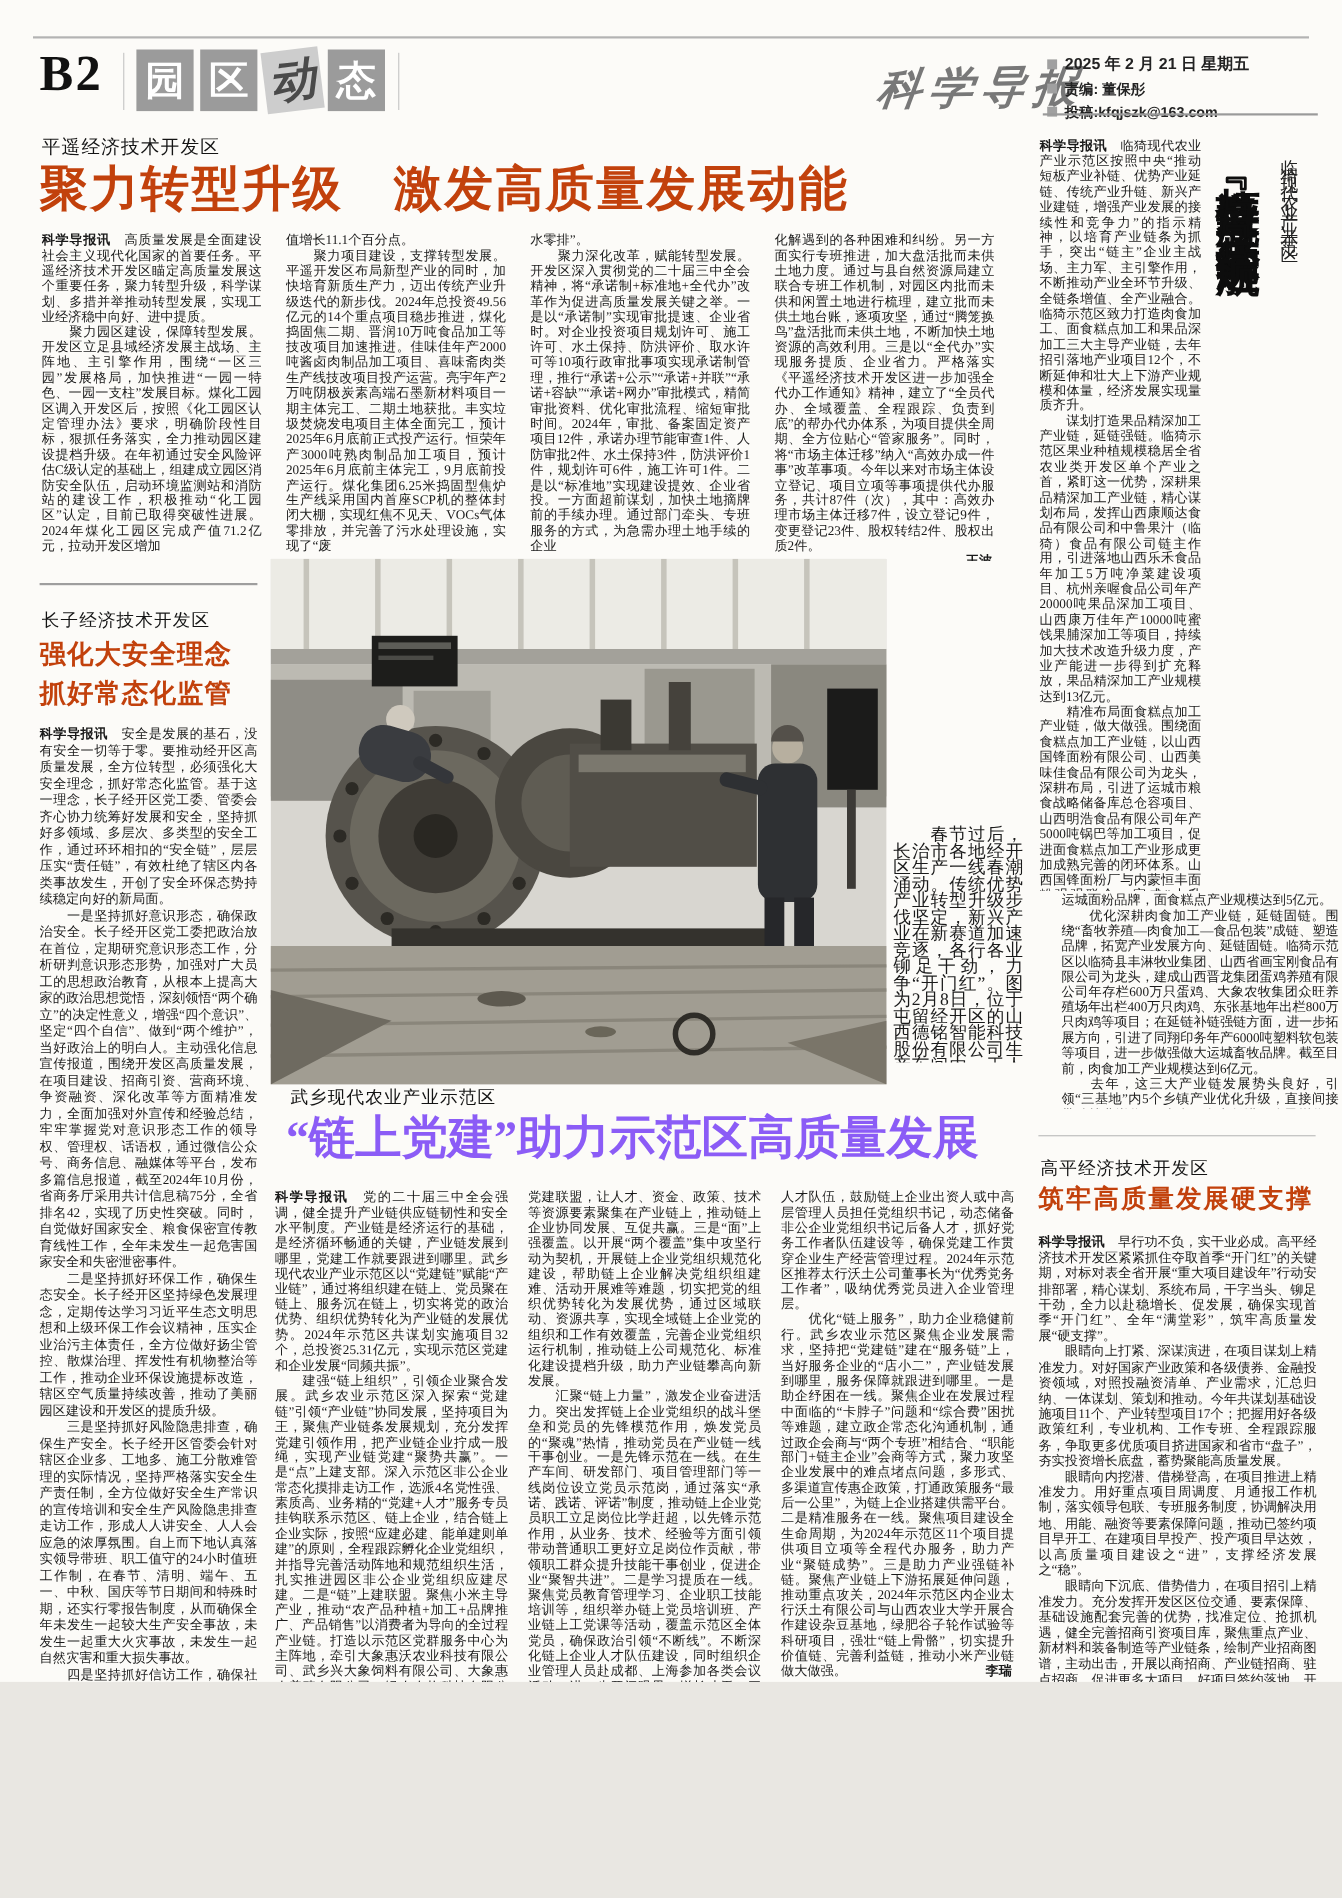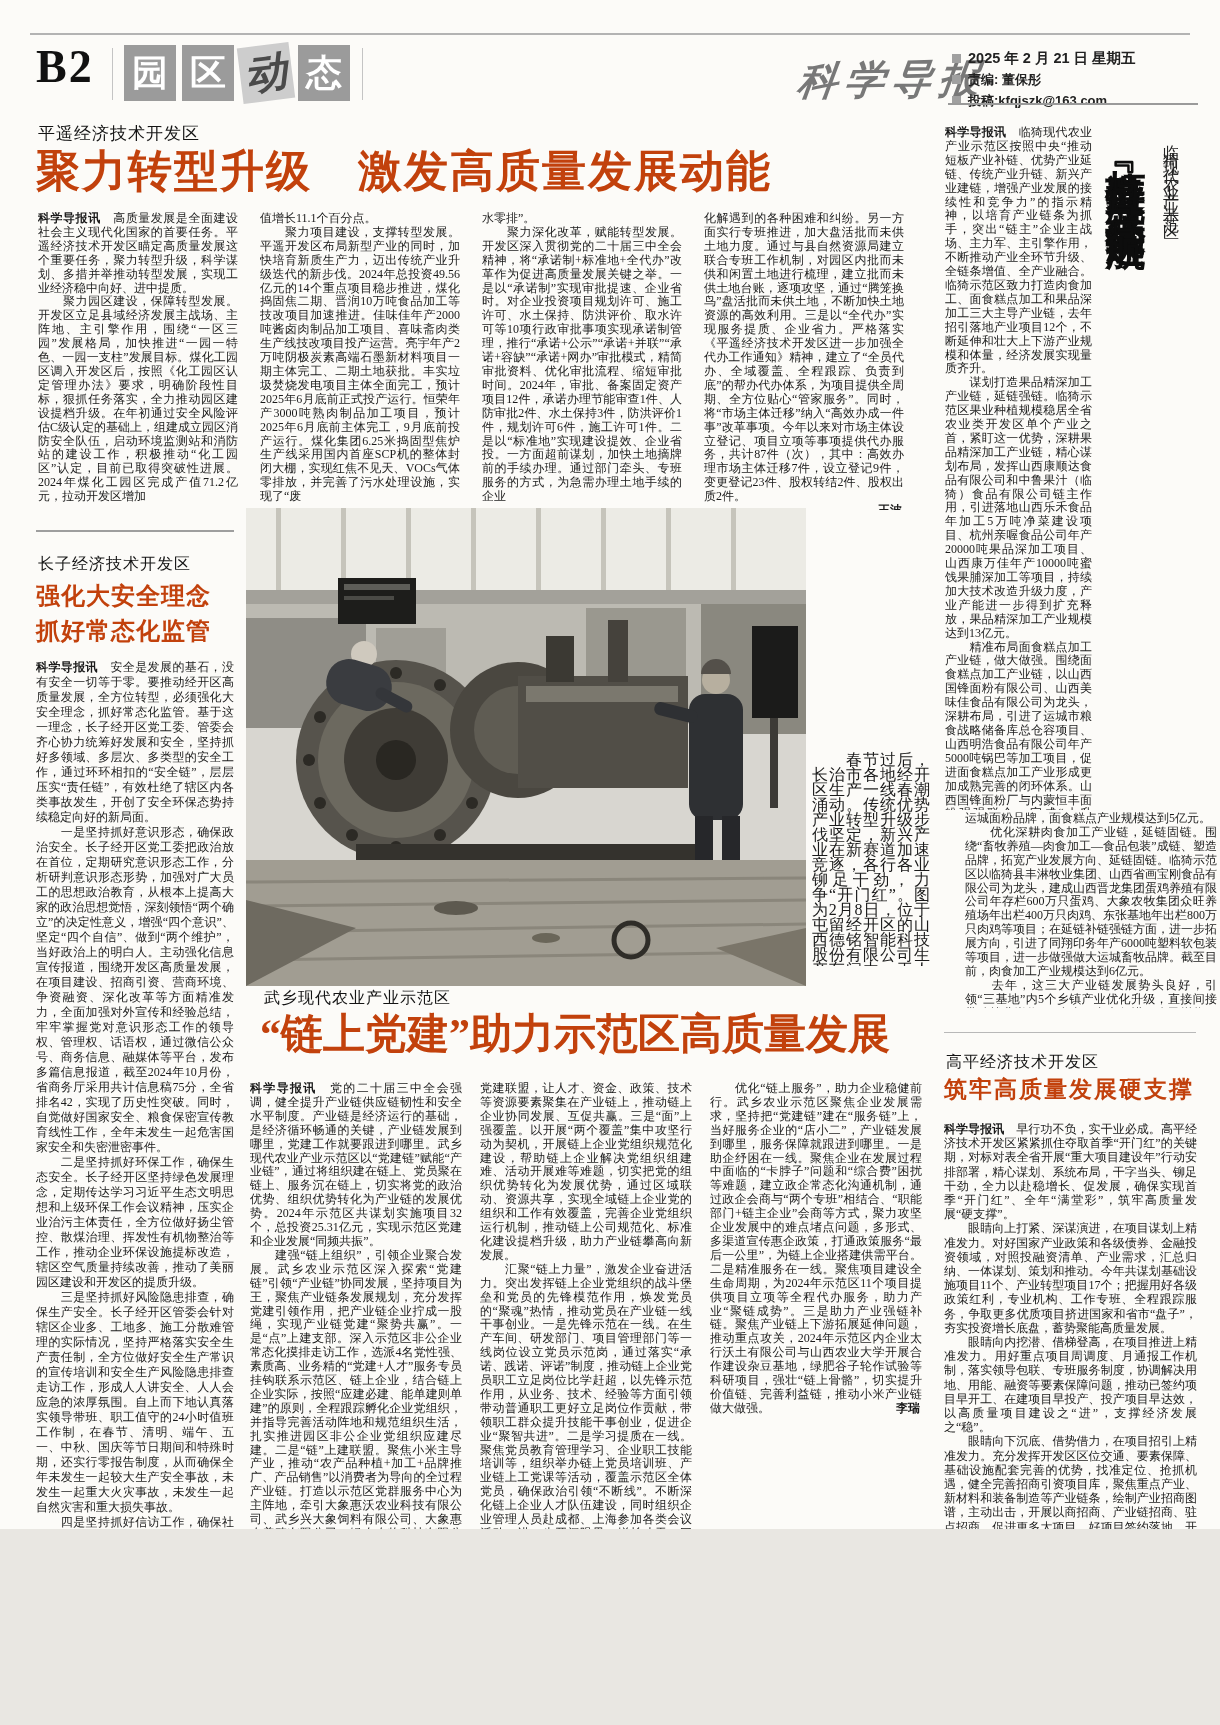--- a/index.html
+++ b/index.html
@@ -16,21 +16,21 @@
   .secbox.script{background:#cdcdcd;color:#4a4a4a;font-family:"DejaVu Serif",serif;
           font-style:italic;font-size:42px;transform:rotate(-7deg);}
   .masthead{font-size:40px;font-weight:bold;font-style:italic;color:#787878;
             letter-spacing:7px;transform:skewX(-8deg) rotate(-1deg);}
   .hinfo{font-family:"Liberation Sans","DejaVu Sans",sans-serif;font-size:13px;font-weight:bold;
          color:#222;line-height:21px;white-space:nowrap;}
   .sq{display:inline-block;width:9px;height:9px;background:#a0a0a0;margin-right:7px;}
   
   .kicker{font-family:"Liberation Sans","DejaVu Sans",sans-serif;font-size:17px;color:#141414;letter-spacing:1px;}
   .hl-hei{font-family:"Liberation Sans","DejaVu Sans",sans-serif;font-weight:900;color:#c2410c;}
-  .hl-song{font-family:"Liberation Serif","DejaVu Serif",serif;font-weight:900;color:#c2410c;}
+  .hl-song{font-family:"Liberation Serif","DejaVu Serif",serif;font-weight:900;color:#8b5cf6;}
   
   .art{overflow:hidden;text-align:justify;}
   .art p{margin:0;padding:0;}
   .lead{font-family:"Liberation Sans","DejaVu Sans",sans-serif;font-weight:bold;}
   .byline{text-align:right;font-weight:bold;padding-right:2px;}
   .b12{font-size:12px;line-height:13.9px;}
   .b12b{font-size:12px;line-height:15px;}
   .b12c{font-size:12px;line-height:14.2px;}
   .caption{font-size:16px;line-height:15px;text-align:justify;overflow:hidden;}
   .credit{text-align:right;font-weight:bold;margin-top:4px;}
@@ -233,20 +233,21 @@
       </div>
   </div>
   <div class="abs art b12" style="left:480px;top:1082px;width:212px;height:618px;">
     <div>
         <p>党建联盟，让人才、资金、政策、技术等资源要素聚集在产业链上，推动链上企业协同发展、互促共赢。三是“面”上强覆盖。以开展“两个覆盖”集中攻坚行动为契机，开展链上企业党组织规范化建设，帮助链上企业解决党组织组建难、活动开展难等难题，切实把党的组织优势转化为发展优势，通过区域联动、资源共享，实现全域链上企业党的组织和工作有效覆盖，完善企业党组织运行机制，推动链上公司规范化、标准化建设提档升级，助力产业链攀高向新发展。</p>
         <p>　　汇聚“链上力量”，激发企业奋进活力。突出发挥链上企业党组织的战斗堡垒和党员的先锋模范作用，焕发党员的“聚魂”热情，推动党员在产业链一线干事创业。一是先锋示范在一线。在生产车间、研发部门、项目管理部门等一线岗位设立党员示范岗，通过落实“承诺、践诺、评诺”制度，推动链上企业党员职工立足岗位比学赶超，以先锋示范作用，从业务、技术、经验等方面引领带动普通职工更好立足岗位作贡献，带领职工群众提升技能干事创业，促进企业“聚智共进”。二是学习提质在一线。聚焦党员教育管理学习、企业职工技能培训等，组织举办链上党员培训班、产业链上工党课等活动，覆盖示范区全体党员，确保政治引领“不断线”。不断深化链上企业人才队伍建设，同时组织企业管理人员赴成都、上海参加各类会议活动，进一步开阔眼界，增长才干。三是队伍壮大在一线。注重“双向培养”，将企业优秀骨干、管理人员培养发展成党员，把企业党员培养为业务骨干和关键岗位干部，不断壮大链上企业党建</p>
       </div>
   </div>
   <div class="abs art b12" style="left:710px;top:1082px;width:212px;height:618px;">
     <div>
+        <p>人才队伍，鼓励链上企业出资人或中高层管理人员担任党组织书记，动态储备非公企业党组织书记后备人才，抓好党务工作者队伍建设等，确保党建工作贯穿企业生产经营管理过程。2024年示范区推荐太行沃土公司董事长为“优秀党务工作者”，吸纳优秀党员进入企业管理层。</p>
         <p>　　优化“链上服务”，助力企业稳健前行。武乡农业示范区聚焦企业发展需求，坚持把“党建链”建在“服务链”上，当好服务企业的“店小二”，产业链发展到哪里，服务保障就跟进到哪里。一是助企纾困在一线。聚焦企业在发展过程中面临的“卡脖子”问题和“综合费”困扰等难题，建立政企常态化沟通机制，通过政企会商与“两个专班”相结合、“职能部门+链主企业”会商等方式，聚力攻坚企业发展中的难点堵点问题，多形式、多渠道宣传惠企政策，打通政策服务“最后一公里”，为链上企业搭建供需平台。二是精准服务在一线。聚焦项目建设全生命周期，为2024年示范区11个项目提供项目立项等全程代办服务，助力产业“聚链成势”。三是助力产业强链补链。聚焦产业链上下游拓展延伸问题，推动重点攻关，2024年示范区内企业太行沃土有限公司与山西农业大学开展合作建设杂豆基地，绿肥谷子轮作试验等科研项目，强壮“链上骨骼”，切实提升价值链、完善利益链，推动小米产业链做大做强。</p>
       </div>
     <div class="byline" style="margin-top:-13.9px;">李瑞</div>
   </div>
 
   <div class="abs rule" style="left:944px;top:1032px;width:252px;height:1px;background:#b8b8b8;"></div>
   <div class="abs kicker" style="left:946px;top:1052px;font-size:16px;">高平经济技术开发区</div>
   <div class="abs hl-hei" style="left:944px;top:1074px;font-size:23px;font-weight:700;letter-spacing:2px;">筑牢高质量发展硬支撑</div>
   <div class="abs art b12c" style="left:944px;top:1122px;width:253px;height:572px;">
     <p><strong class="lead">科学导报讯</strong><span>　早行功不负，实干业必成。高平经济技术开发区紧紧抓住夺取首季“开门红”的关键期，对标对表全省开展“重大项目建设年”行动安排部署，精心谋划、系统布局，干字当头、铆足干劲，全力以赴稳增长、促发展，确保实现首季“开门红”、全年“满堂彩”，筑牢高质量发展“硬支撑”。</span></p>

